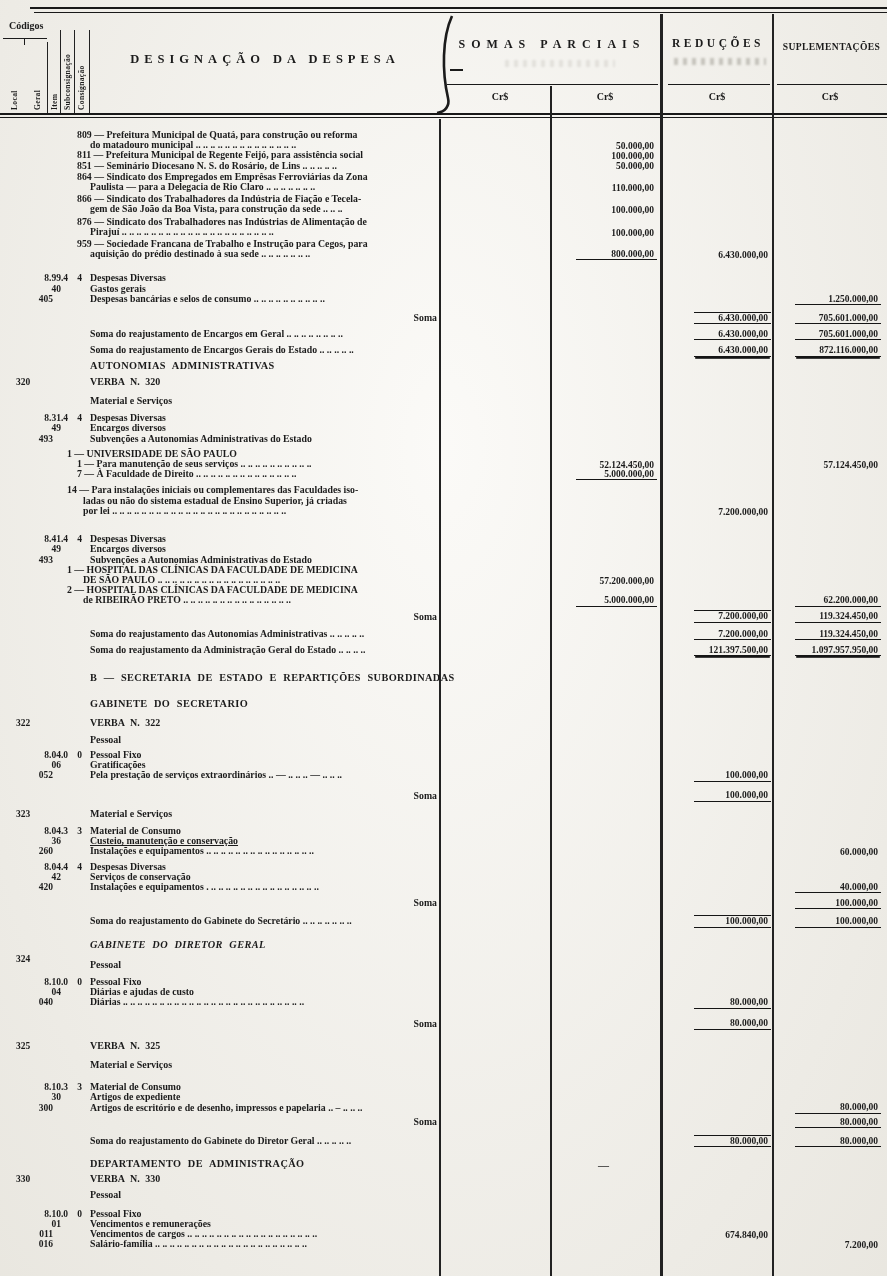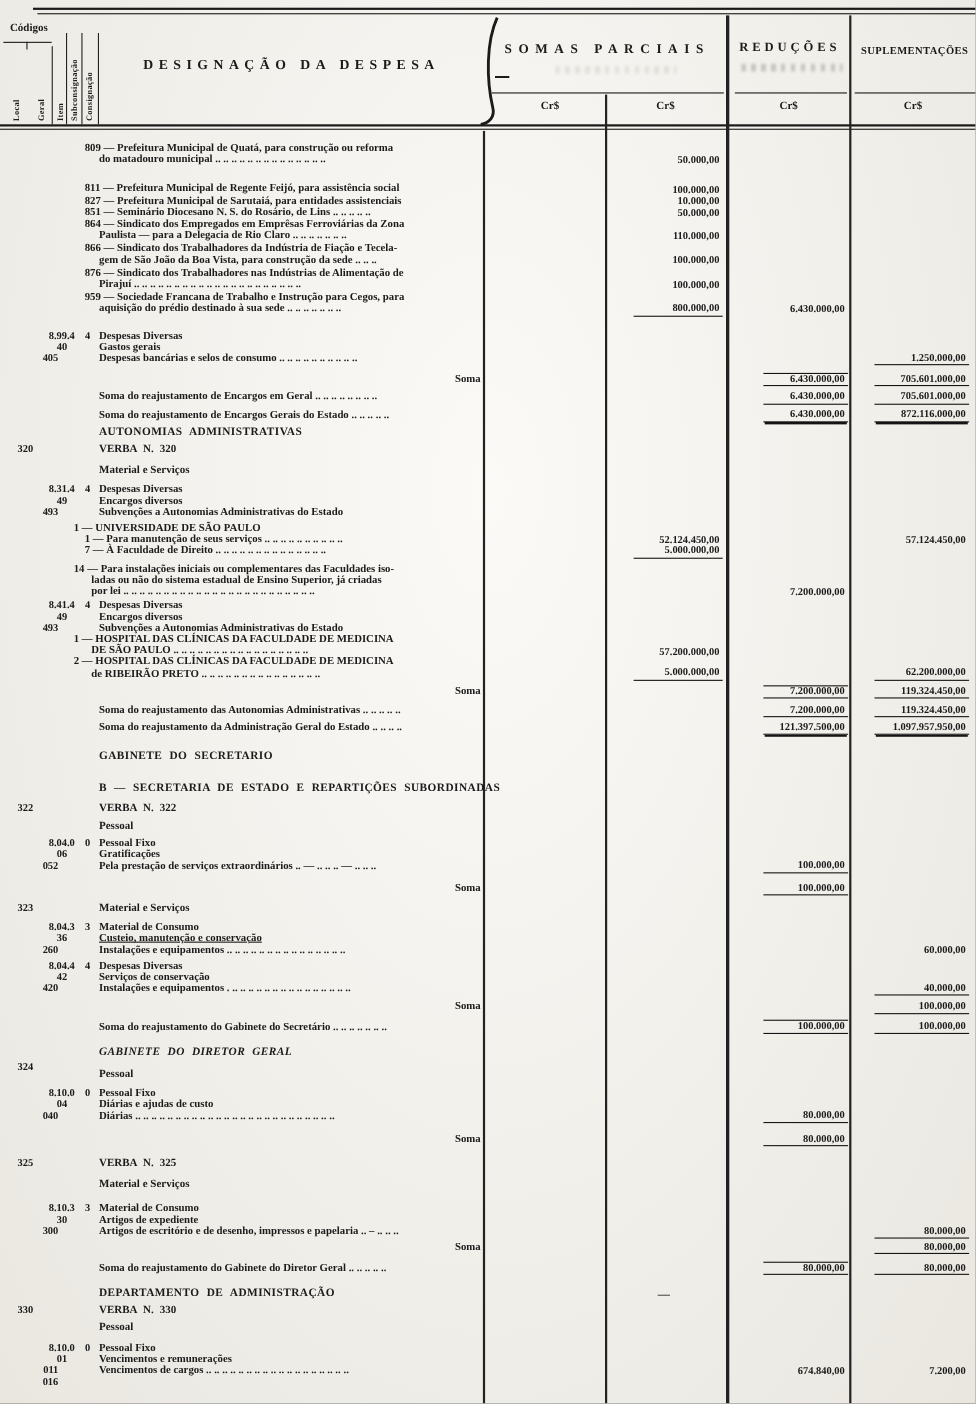--- a/index.html
+++ b/index.html
@@ -103,27 +103,23 @@
   <div class="vline" style="left:550px;top:86px;bottom:0;width:1.8px;"></div>
   <div class="vline" style="left:660px;top:14px;bottom:0;width:3px;"></div>
   <div class="vline" style="left:772px;top:14px;bottom:0;width:1.8px;"></div>
 
   <div id="tbody">
       <div class="row" style="margin-top: 12px;">
         <div class="txt i1">809 — Prefeitura Municipal de Quatá, para construção ou reforma
 do matadouro municipal .. .. .. .. .. .. .. .. .. .. .. .. .. ..</div>
         <span class="val v2">50.000,00</span>
       </div>
-      <div class="row" style="margin-top: 17px;">
+      <div class="row" style="margin-top: 0px;">
         <div class="txt i1">811 — Prefeitura Municipal de Regente Feijó, para assistência social</div>
         <span class="val v2">100.000,00</span>
-      </div>
-      <div class="row" style="margin-top: 0px;">
-        <div class="txt i1">827 — Prefeitura Municipal de Sarutaiá, para entidades assistenciais</div>
-        <span class="val v2">10.000,00</span>
       </div>
       <div class="row" style="margin-top: 0px;">
         <div class="txt i1">851 — Seminário Diocesano N. S. do Rosário, de Lins .. .. .. .. ..</div>
         <span class="val v2">50.000,00</span>
       </div>
       <div class="row" style="margin-top: 1px;">
         <div class="txt i1">864 — Sindicato dos Empregados em Emprêsas Ferroviárias da Zona
 Paulista — para a Delegacia de Rio Claro .. .. .. .. .. .. ..</div>
         <span class="val v2">110.000,00</span>
       </div>
@@ -206,21 +202,21 @@
       <div class="row" style="margin-top: 0px;">
         <div class="txt i3">7 — À Faculdade de Direito .. .. .. .. .. .. .. .. .. .. .. .. .. ..</div>
         <span class="val v2 ru-b">5.000.000,00</span>
       </div>
       <div class="row" style="margin-top: 6px;">
         <div class="txt i2">14 — Para instalações iniciais ou complementares das Faculdades iso-
 ladas ou não do sistema estadual de Ensino Superior, já criadas
 por lei .. .. .. .. .. .. .. .. .. .. .. .. .. .. .. .. .. .. .. .. .. .. .. ..</div>
         <span class="val red">7.200.000,00</span>
       </div>
-      <div class="row" style="margin-top: 3px;">
+      <div class="row" style="margin-top: 18px;">
         <span class="ccode c-g">8.41.4</span>
         <span class="ccode c-c">4</span>
         <div class="txt i0">Despesas Diversas</div>
       </div>
       <div class="row" style="margin-top: 0px;">
         <span class="ccode c-i">49</span>
         <div class="txt i0">Encargos diversos</div>
       </div>
       <div class="row" style="margin-top: 0px;">
         <span class="ccode c-s">493</span>
@@ -245,25 +241,25 @@
       <div class="row" style="margin-top: 7px;">
         <div class="txt i0">Soma do reajustamento das Autonomias Administrativas .. .. .. .. ..</div>
         <span class="val red ru-b">7.200.000,00</span>
         <span class="val sup ru-b">119.324.450,00</span>
       </div>
       <div class="row" style="margin-top: 6px;">
         <div class="txt i0">Soma do reajustamento da Administração Geral do Estado .. .. .. ..</div>
         <span class="val red ru-db">121.397.500,00</span>
         <span class="val sup ru-db">1.097.957.950,00</span>
       </div>
+      <div class="row h" style="margin-top: 18px;">
+        <div class="txt i0">B — SECRETARIA DE ESTADO E REPARTIÇÕES SUBORDINADAS</div>
+      </div>
       <div class="row h" style="margin-top: 16px;">
         <div class="txt i0">GABINETE DO SECRETARIO</div>
-      </div>
-      <div class="row h" style="margin-top: 18px;">
-        <div class="txt i0">B — SECRETARIA DE ESTADO E REPARTIÇÕES SUBORDINADAS</div>
       </div>
       <div class="row vb" style="margin-top: 8px;">
         <span class="ccode c-local">322</span>
         <div class="txt i0">VERBA N. 322</div>
       </div>
       <div class="row sh" style="margin-top: 7px;">
         <div class="txt i0">Pessoal</div>
       </div>
       <div class="row" style="margin-top: 5px;">
         <span class="ccode c-g">8.04.0</span>
@@ -403,16 +399,17 @@
         <span class="ccode c-i">01</span>
         <div class="txt i0">Vencimentos e remunerações</div>
       </div>
       <div class="row" style="margin-top: 0px;">
         <span class="ccode c-s">011</span>
         <div class="txt i0">Vencimentos de cargos .. .. .. .. .. .. .. .. .. .. .. .. .. .. .. .. .. ..</div>
         <span class="val red">674.840,00</span>
       </div>
       <div class="row" style="margin-top: 0px;">
         <span class="ccode c-s">016</span>
+        <div class="txt i0">Salário-família .. .. .. .. .. .. .. .. .. .. .. .. .. .. .. .. .. .. .. .. ..</div>
         <span class="val sup">7.200,00</span>
       </div>
     </div>
 </div>
 
 </body></html>

